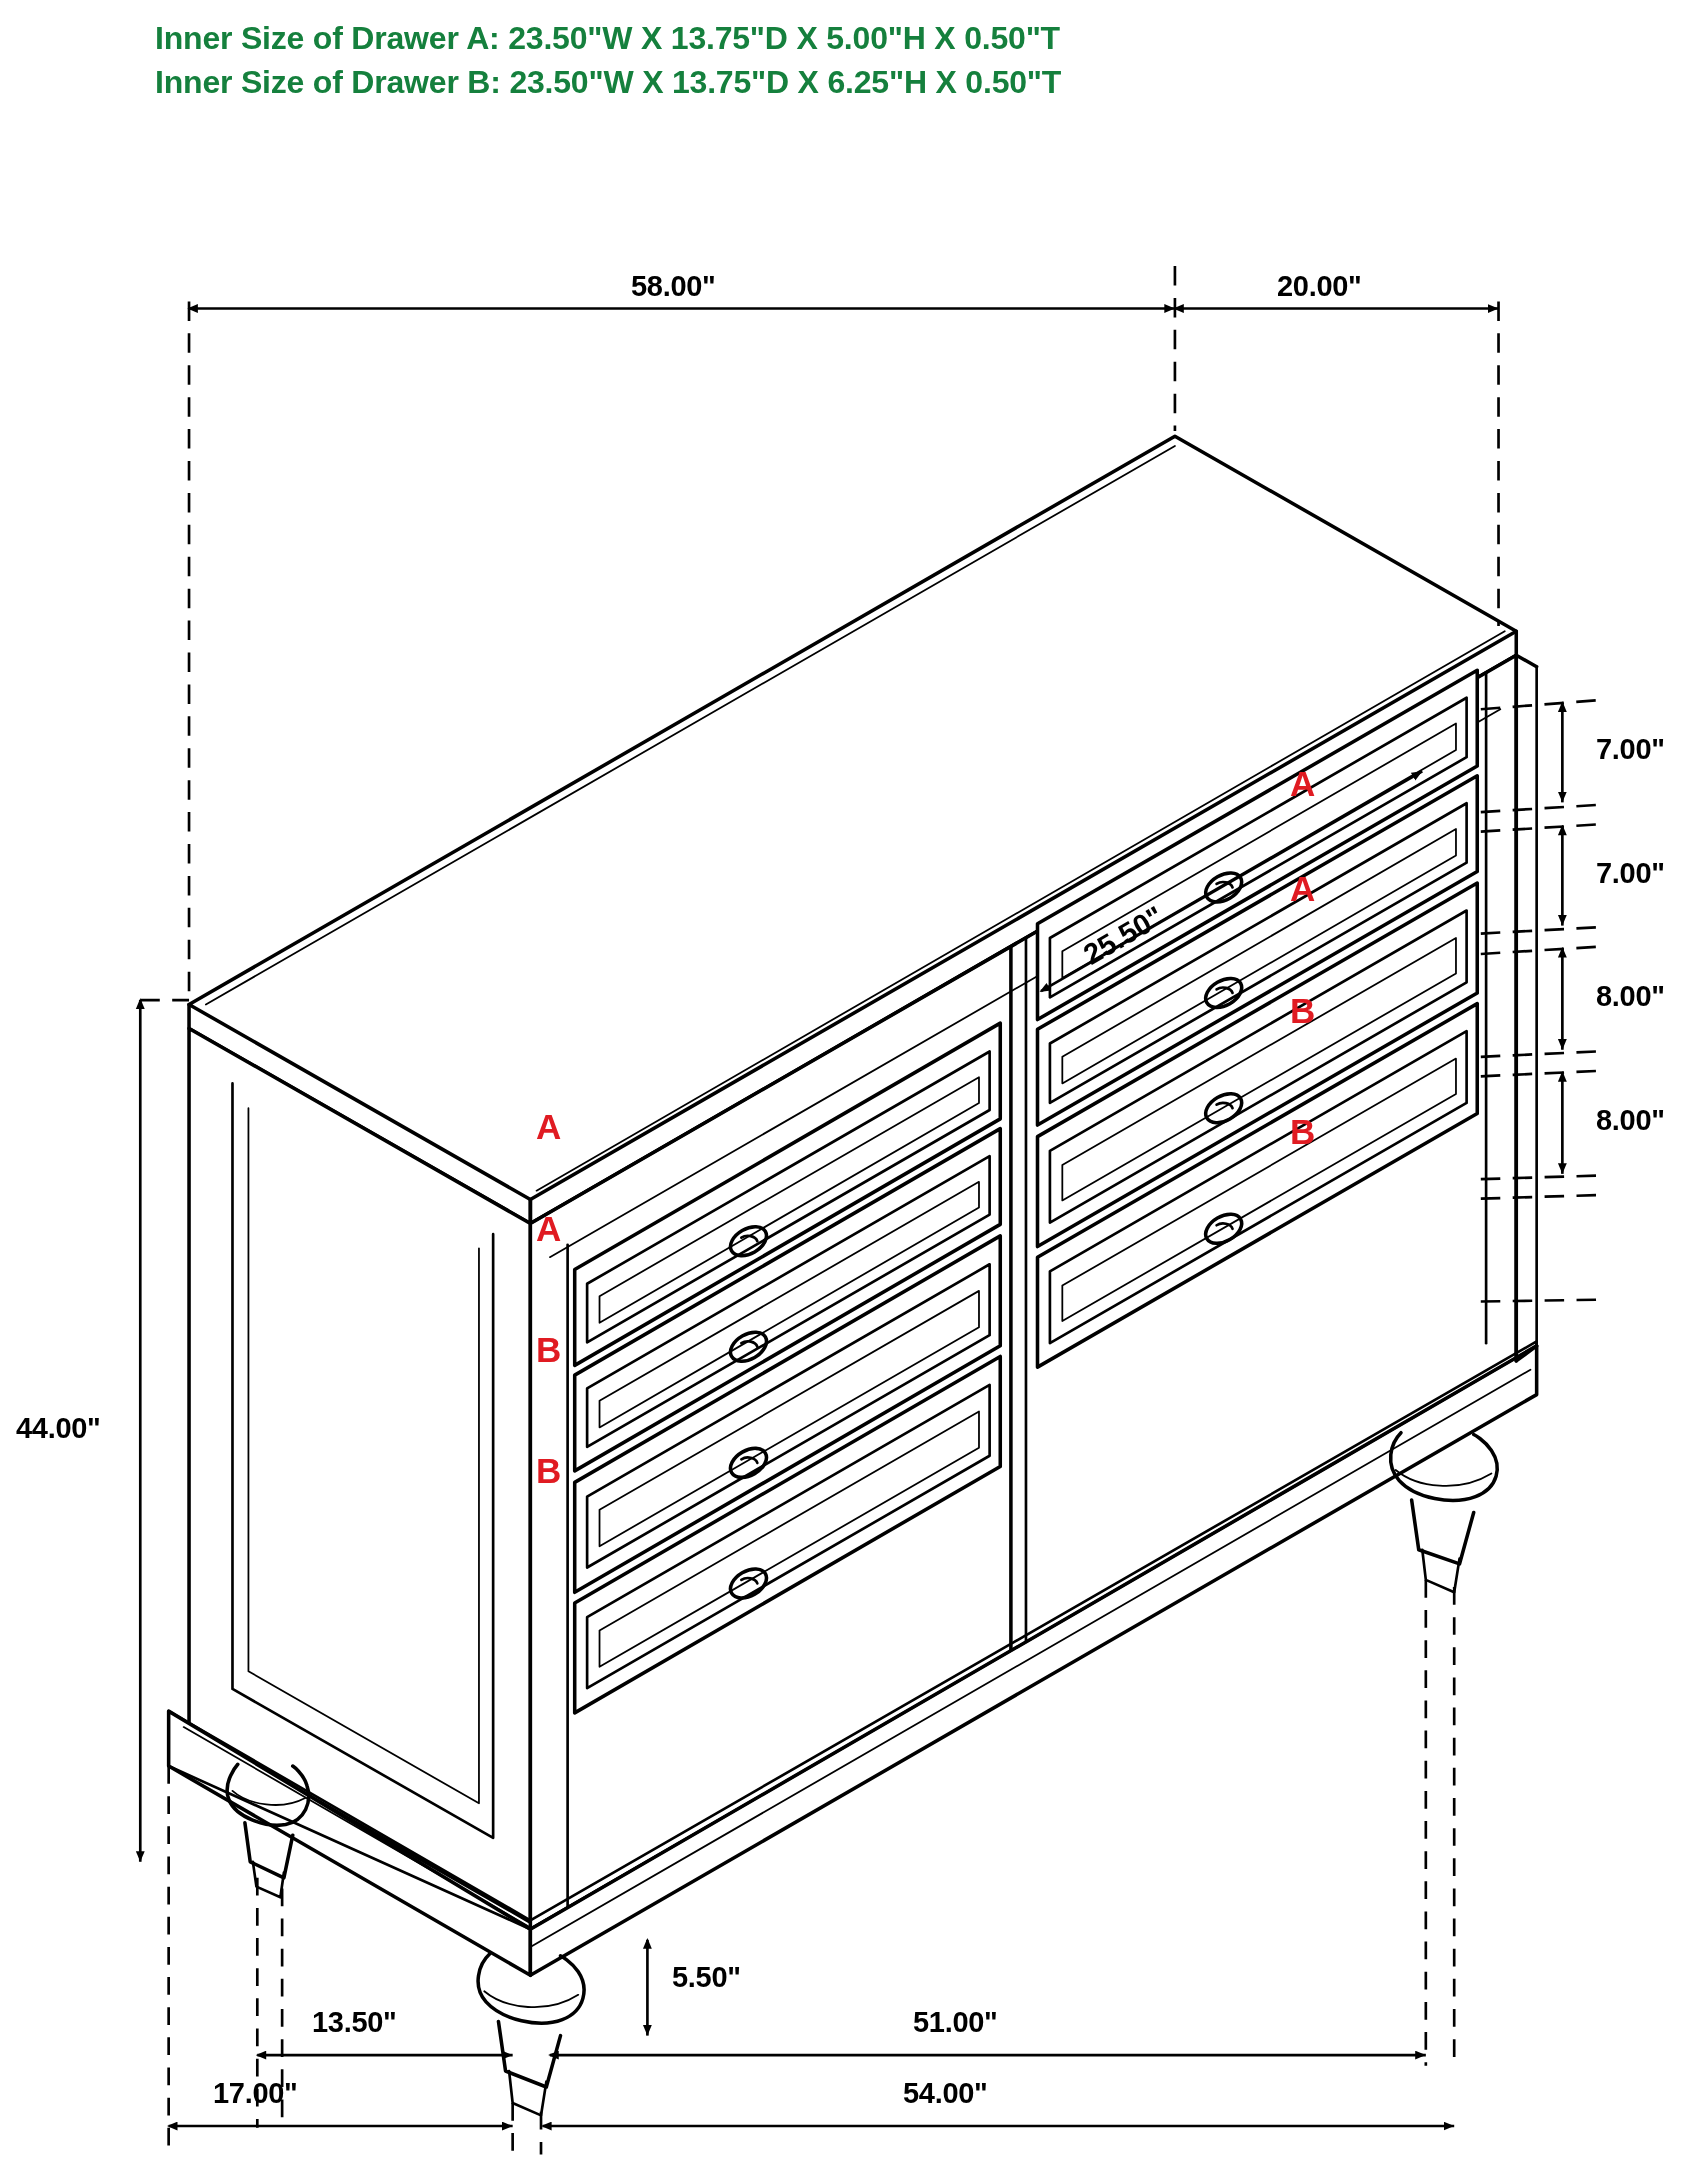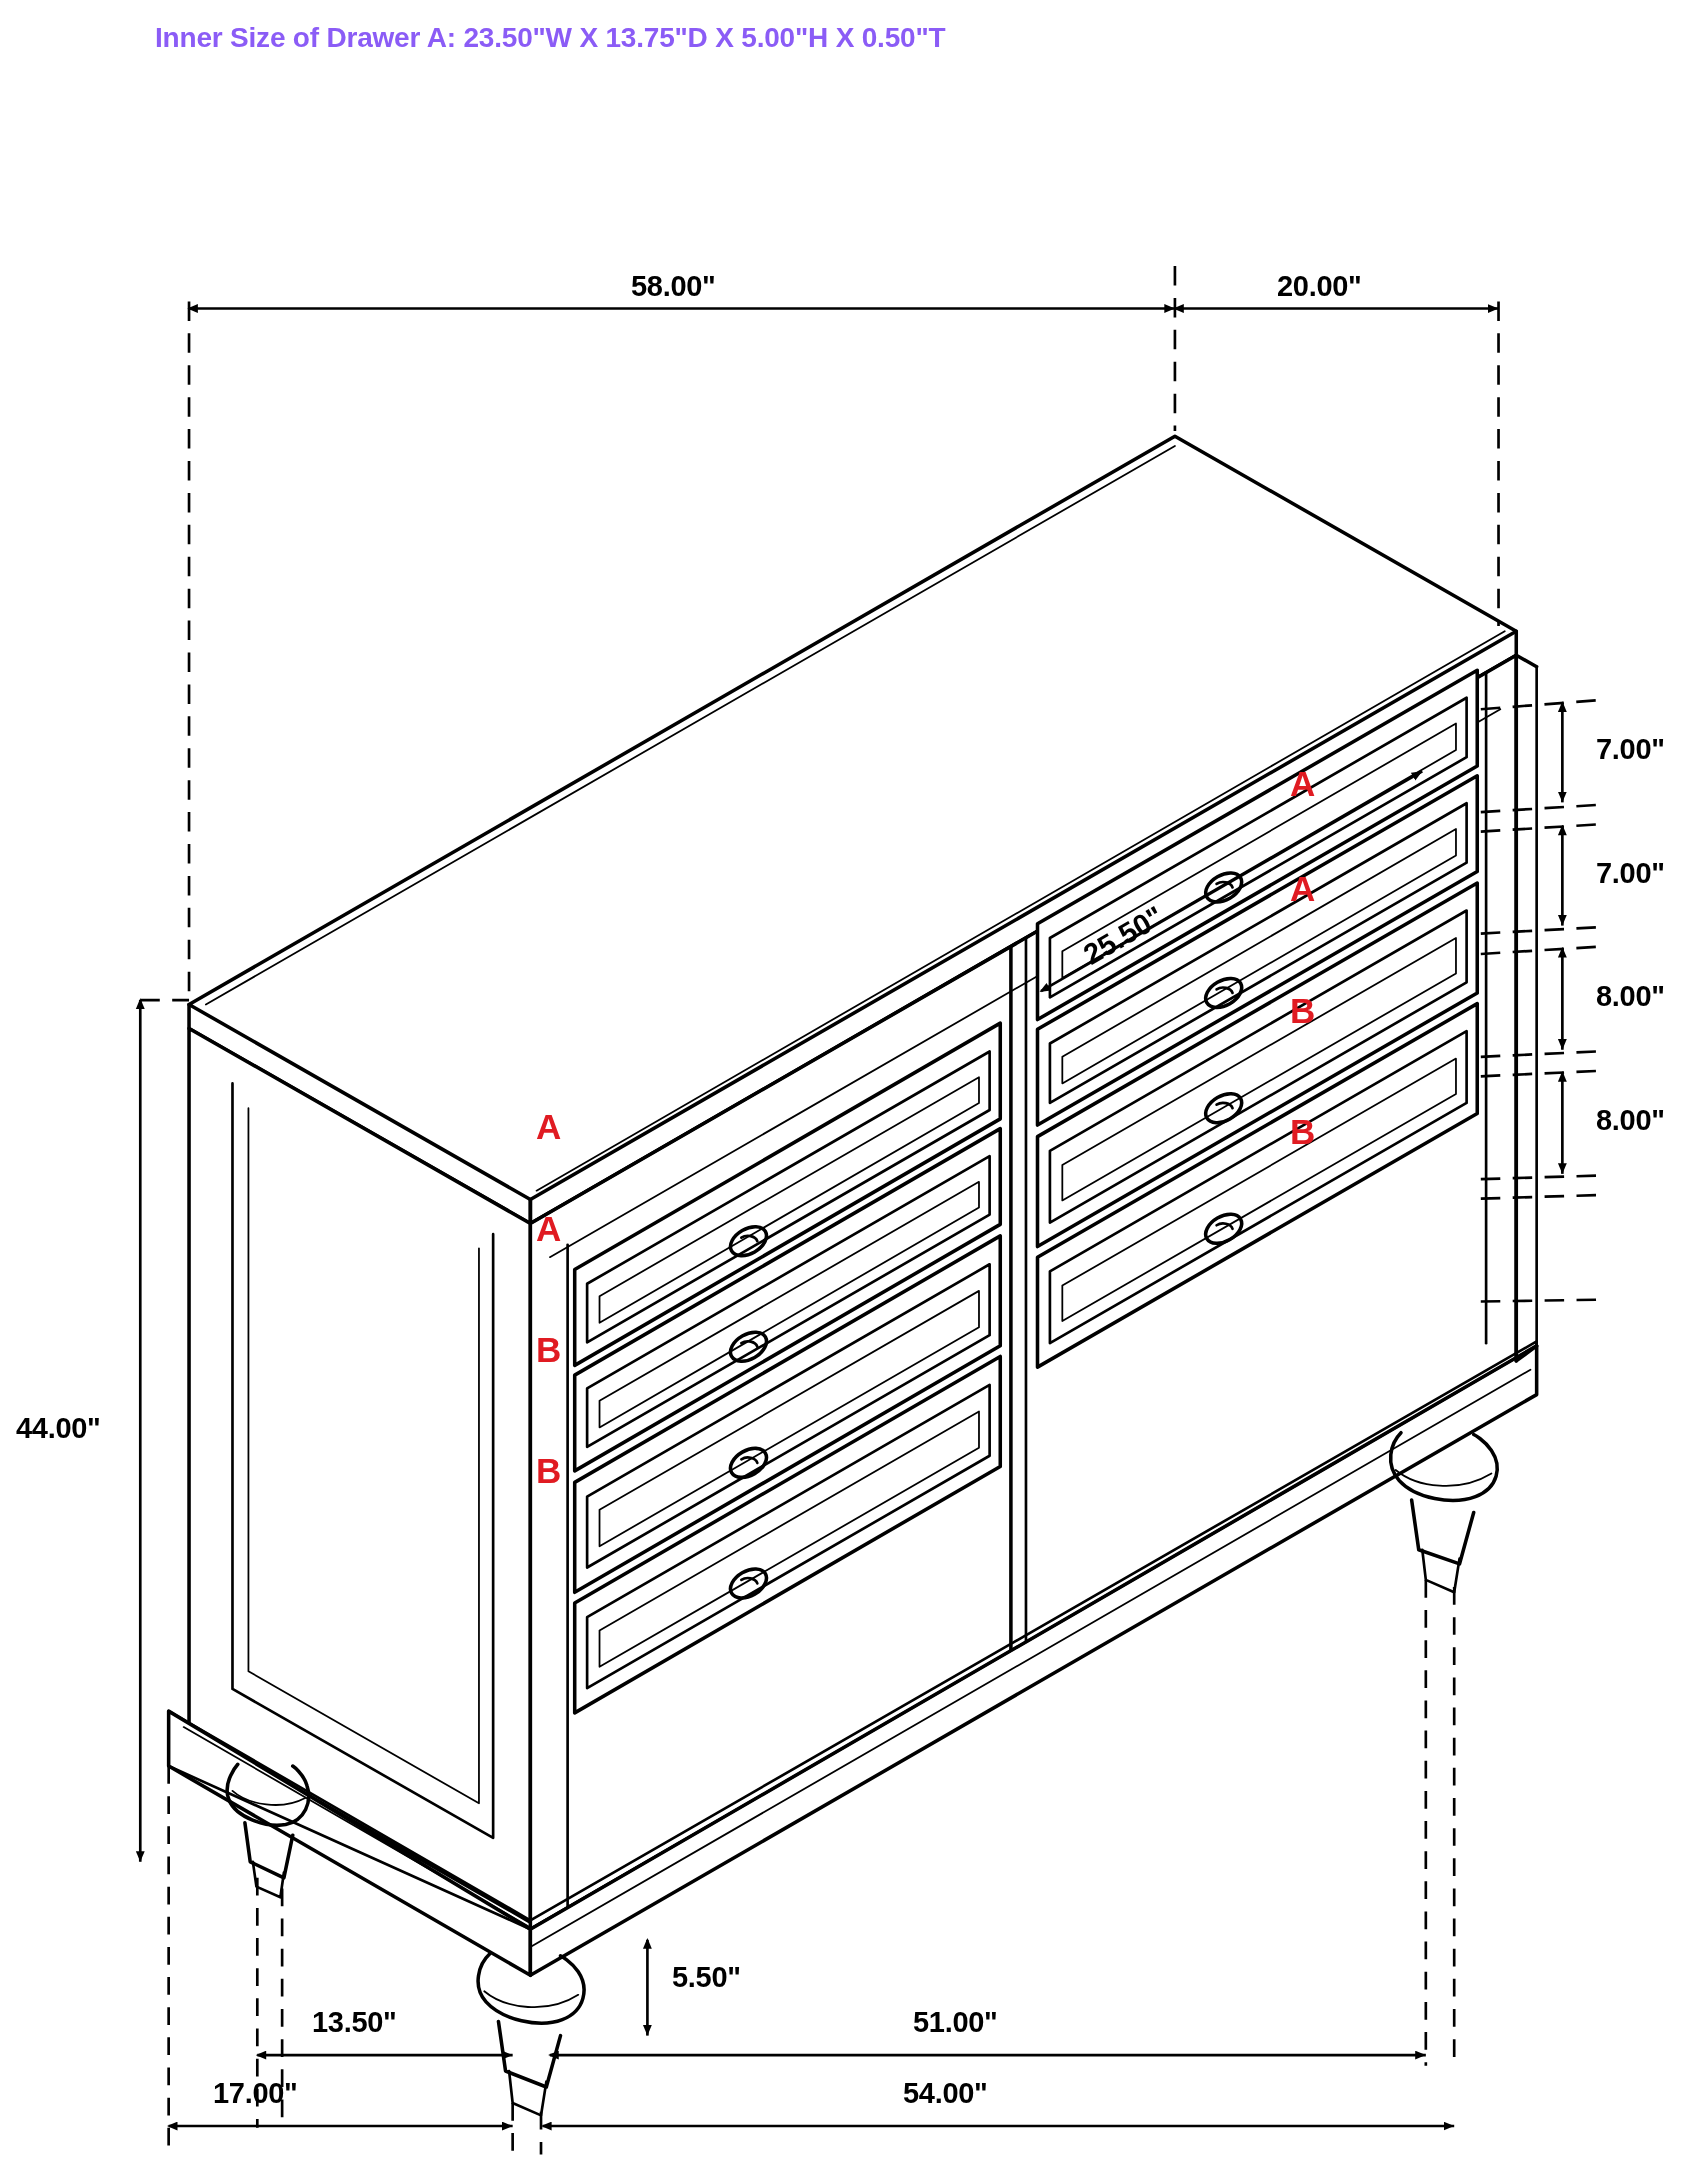--- a/index.html
+++ b/index.html
@@ -16,23 +16,23 @@
   }
 
   
   #spec-block {
     position: absolute;
     left: 155px;
     top: 16px;
     width: 1330px;
   }
   .spec-line {
-    font-size: 28px;
+    font-size: 32px;
     font-weight: bold;
-    color: #8b5cf6;
+    color: #15803d;
     letter-spacing: -0.2px;
     line-height: 44px;
     white-space: nowrap;
   }
 
   
   .dim {
     position: absolute;
     font-size: 29px;
     font-weight: bold;
@@ -66,20 +66,21 @@
     width: 1692px;
     height: 2181px;
     pointer-events: none;
   }
 </style>
 </head>
 <body>
 
 <div id="spec-block">
   <div class="spec-line">Inner Size of Drawer A: 23.50"W X 13.75"D X 5.00"H X 0.50"T</div>
+  <div class="spec-line">Inner Size of Drawer B: 23.50"W X 13.75"D X 6.25"H X 0.50"T</div>
 </div>
 
 <svg class="layer" viewBox="0 0 1908 2460">
   <defs>
     <marker id="ar" markerWidth="14" markerHeight="14" refX="12" refY="5" orient="auto" markerUnits="userSpaceOnUse">
       <path d="M0,0 L12,5 L0,10 z" fill="#000"></path>
     </marker>
     <marker id="arS" markerWidth="14" markerHeight="14" refX="2" refY="5" orient="auto" markerUnits="userSpaceOnUse">
       <path d="M12,0 L0,5 L12,10 z" fill="#000"></path>
     </marker>

